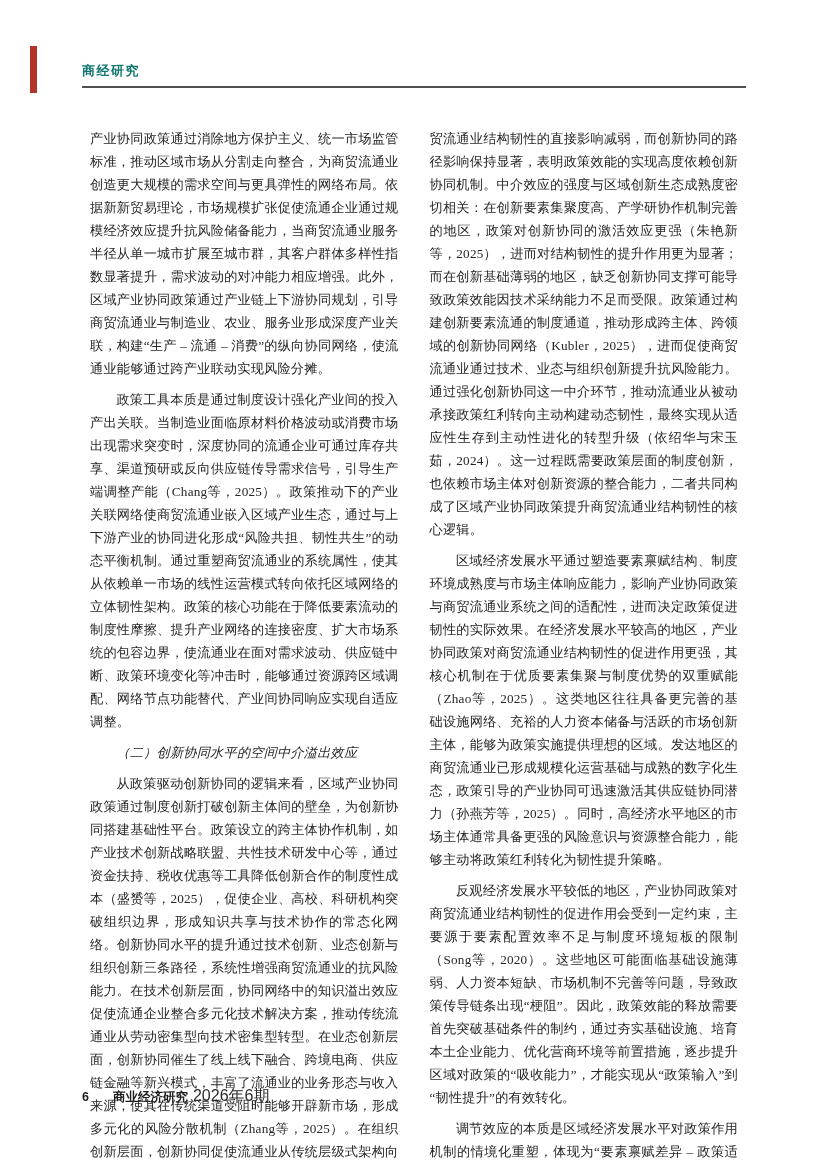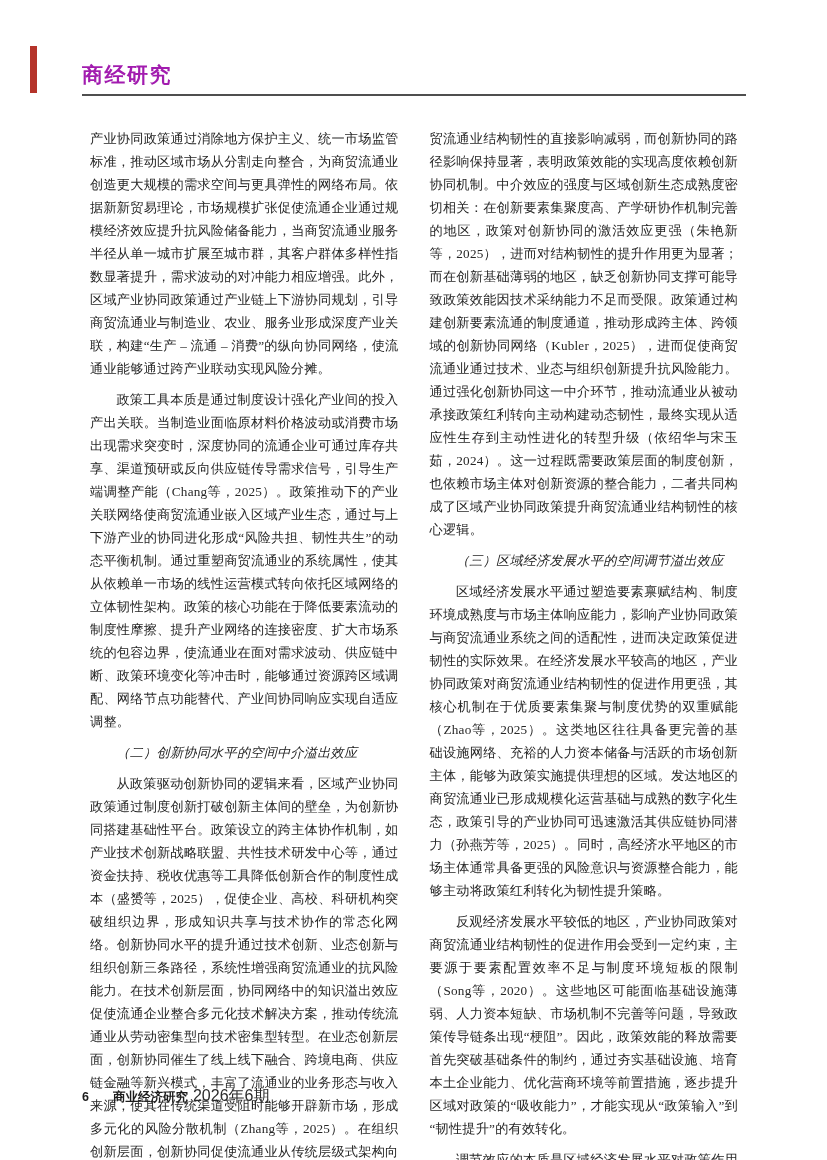--- a/index.html
+++ b/index.html
@@ -24,23 +24,23 @@
     position: absolute;
     left: 82px;
     top: 64px;
     width: 664px;
     border-bottom: 2px solid #4f4f4f;
     padding-bottom: 9px;
   }
   .page-header .section-label {
     font-family: "Liberation Sans", "DejaVu Sans", sans-serif;
     font-weight: 700;
-    font-size: 21px;
+    font-size: 13px;
     letter-spacing: 1.5px;
-    color: #a21caf;
+    color: #0f766e;
     line-height: 1;
   }
   .content {
     position: absolute;
     left: 82px;
     top: 119px;
     width: 664px;
     display: flex;
     gap: 15px;
   }
@@ -91,21 +91,20 @@
     <div class="column">
       <p>产业协同政策通过消除地方保护主义、统一市场监管标准，推动区域市场从分割走向整合，为商贸流通业创造更大规模的需求空间与更具弹性的网络布局。依据新新贸易理论，市场规模扩张促使流通企业通过规模经济效应提升抗风险储备能力，当商贸流通业服务半径从单一城市扩展至城市群，其客户群体多样性指数显著提升，需求波动的对冲能力相应增强。此外，区域产业协同政策通过产业链上下游协同规划，引导商贸流通业与制造业、农业、服务业形成深度产业关联，构建“生产 – 流通 – 消费”的纵向协同网络，使流通业能够通过跨产业联动实现风险分摊。</p>
       <p class="indent">政策工具本质是通过制度设计强化产业间的投入产出关联。当制造业面临原材料价格波动或消费市场出现需求突变时，深度协同的流通企业可通过库存共享、渠道预研或反向供应链传导需求信号，引导生产端调整产能（Chang等，2025）。政策推动下的产业关联网络使商贸流通业嵌入区域产业生态，通过与上下游产业的协同进化形成“风险共担、韧性共生”的动态平衡机制。通过重塑商贸流通业的系统属性，使其从依赖单一市场的线性运营模式转向依托区域网络的立体韧性架构。政策的核心功能在于降低要素流动的制度性摩擦、提升产业网络的连接密度、扩大市场系统的包容边界，使流通业在面对需求波动、供应链中断、政策环境变化等冲击时，能够通过资源跨区域调配、网络节点功能替代、产业间协同响应实现自适应调整。</p>
       <p class="subheading">（二）创新协同水平的空间中介溢出效应</p>
       <p class="indent">从政策驱动创新协同的逻辑来看，区域产业协同政策通过制度创新打破创新主体间的壁垒，为创新协同搭建基础性平台。政策设立的跨主体协作机制，如产业技术创新战略联盟、共性技术研发中心等，通过资金扶持、税收优惠等工具降低创新合作的制度性成本（盛赟等，2025），促使企业、高校、科研机构突破组织边界，形成知识共享与技术协作的常态化网络。创新协同水平的提升通过技术创新、业态创新与组织创新三条路径，系统性增强商贸流通业的抗风险能力。在技术创新层面，协同网络中的知识溢出效应促使流通企业整合多元化技术解决方案，推动传统流通业从劳动密集型向技术密集型转型。在业态创新层面，创新协同催生了线上线下融合、跨境电商、供应链金融等新兴模式，丰富了流通业的业务形态与收入来源，使其在传统渠道受阻时能够开辟新市场，形成多元化的风险分散机制（Zhang等，2025）。在组织创新层面，创新协同促使流通业从传统层级式架构向平台型网络转型，通过构建“去中心化”的供应链协作平台，实现企业间库存、需求、产能数据的实时共享，形成动态协同的抗风险体系，提升了系统在面对产能波动等突发情况时的资源调配效率。</p>
 
     </div>
 
     <div class="column">
       <p>贸流通业结构韧性的直接影响减弱，而创新协同的路径影响保持显著，表明政策效能的实现高度依赖创新协同机制。中介效应的强度与区域创新生态成熟度密切相关：在创新要素集聚度高、产学研协作机制完善的地区，政策对创新协同的激活效应更强（朱艳新等，2025），进而对结构韧性的提升作用更为显著；而在创新基础薄弱的地区，缺乏创新协同支撑可能导致政策效能因技术采纳能力不足而受限。政策通过构建创新要素流通的制度通道，推动形成跨主体、跨领域的创新协同网络（Kubler，2025），进而促使商贸流通业通过技术、业态与组织创新提升抗风险能力。通过强化创新协同这一中介环节，推动流通业从被动承接政策红利转向主动构建动态韧性，最终实现从适应性生存到主动性进化的转型升级（依绍华与宋玉茹，2024）。这一过程既需要政策层面的制度创新，也依赖市场主体对创新资源的整合能力，二者共同构成了区域产业协同政策提升商贸流通业结构韧性的核心逻辑。</p>
-      <p class="subheading">（三）区域经济发展水平的空间调节溢出效应</p>
       <p class="indent">区域经济发展水平通过塑造要素禀赋结构、制度环境成熟度与市场主体响应能力，影响产业协同政策与商贸流通业系统之间的适配性，进而决定政策促进韧性的实际效果。在经济发展水平较高的地区，产业协同政策对商贸流通业结构韧性的促进作用更强，其核心机制在于优质要素集聚与制度优势的双重赋能（Zhao等，2025）。这类地区往往具备更完善的基础设施网络、充裕的人力资本储备与活跃的市场创新主体，能够为政策实施提供理想的区域。发达地区的商贸流通业已形成规模化运营基础与成熟的数字化生态，政策引导的产业协同可迅速激活其供应链协同潜力（孙燕芳等，2025）。同时，高经济水平地区的市场主体通常具备更强的风险意识与资源整合能力，能够主动将政策红利转化为韧性提升策略。</p>
       <p class="indent">反观经济发展水平较低的地区，产业协同政策对商贸流通业结构韧性的促进作用会受到一定约束，主要源于要素配置效率不足与制度环境短板的限制（Song等，2020）。这些地区可能面临基础设施薄弱、人力资本短缺、市场机制不完善等问题，导致政策传导链条出现“梗阻”。因此，政策效能的释放需要首先突破基础条件的制约，通过夯实基础设施、培育本土企业能力、优化营商环境等前置措施，逐步提升区域对政策的“吸收能力”，才能实现从“政策输入”到“韧性提升”的有效转化。</p>
       <p class="indent">调节效应的本质是区域经济发展水平对政策作用机制的情境化重塑，体现为“要素禀赋差异 – 政策适配性 – 韧性提升效能”的逻辑链条。从理论层面看，这符合新经济地理学的“核心 – 边缘”理论，即经济势能较高的核心区域通过政策协同强化集聚效应，而边缘区域需经历能力培育阶段才能</p>
     </div>
 
   </div>
 
   <div class="page-footer">
     <span class="page-number">6</span>
     <span class="journal-name">商业经济研究</span>

